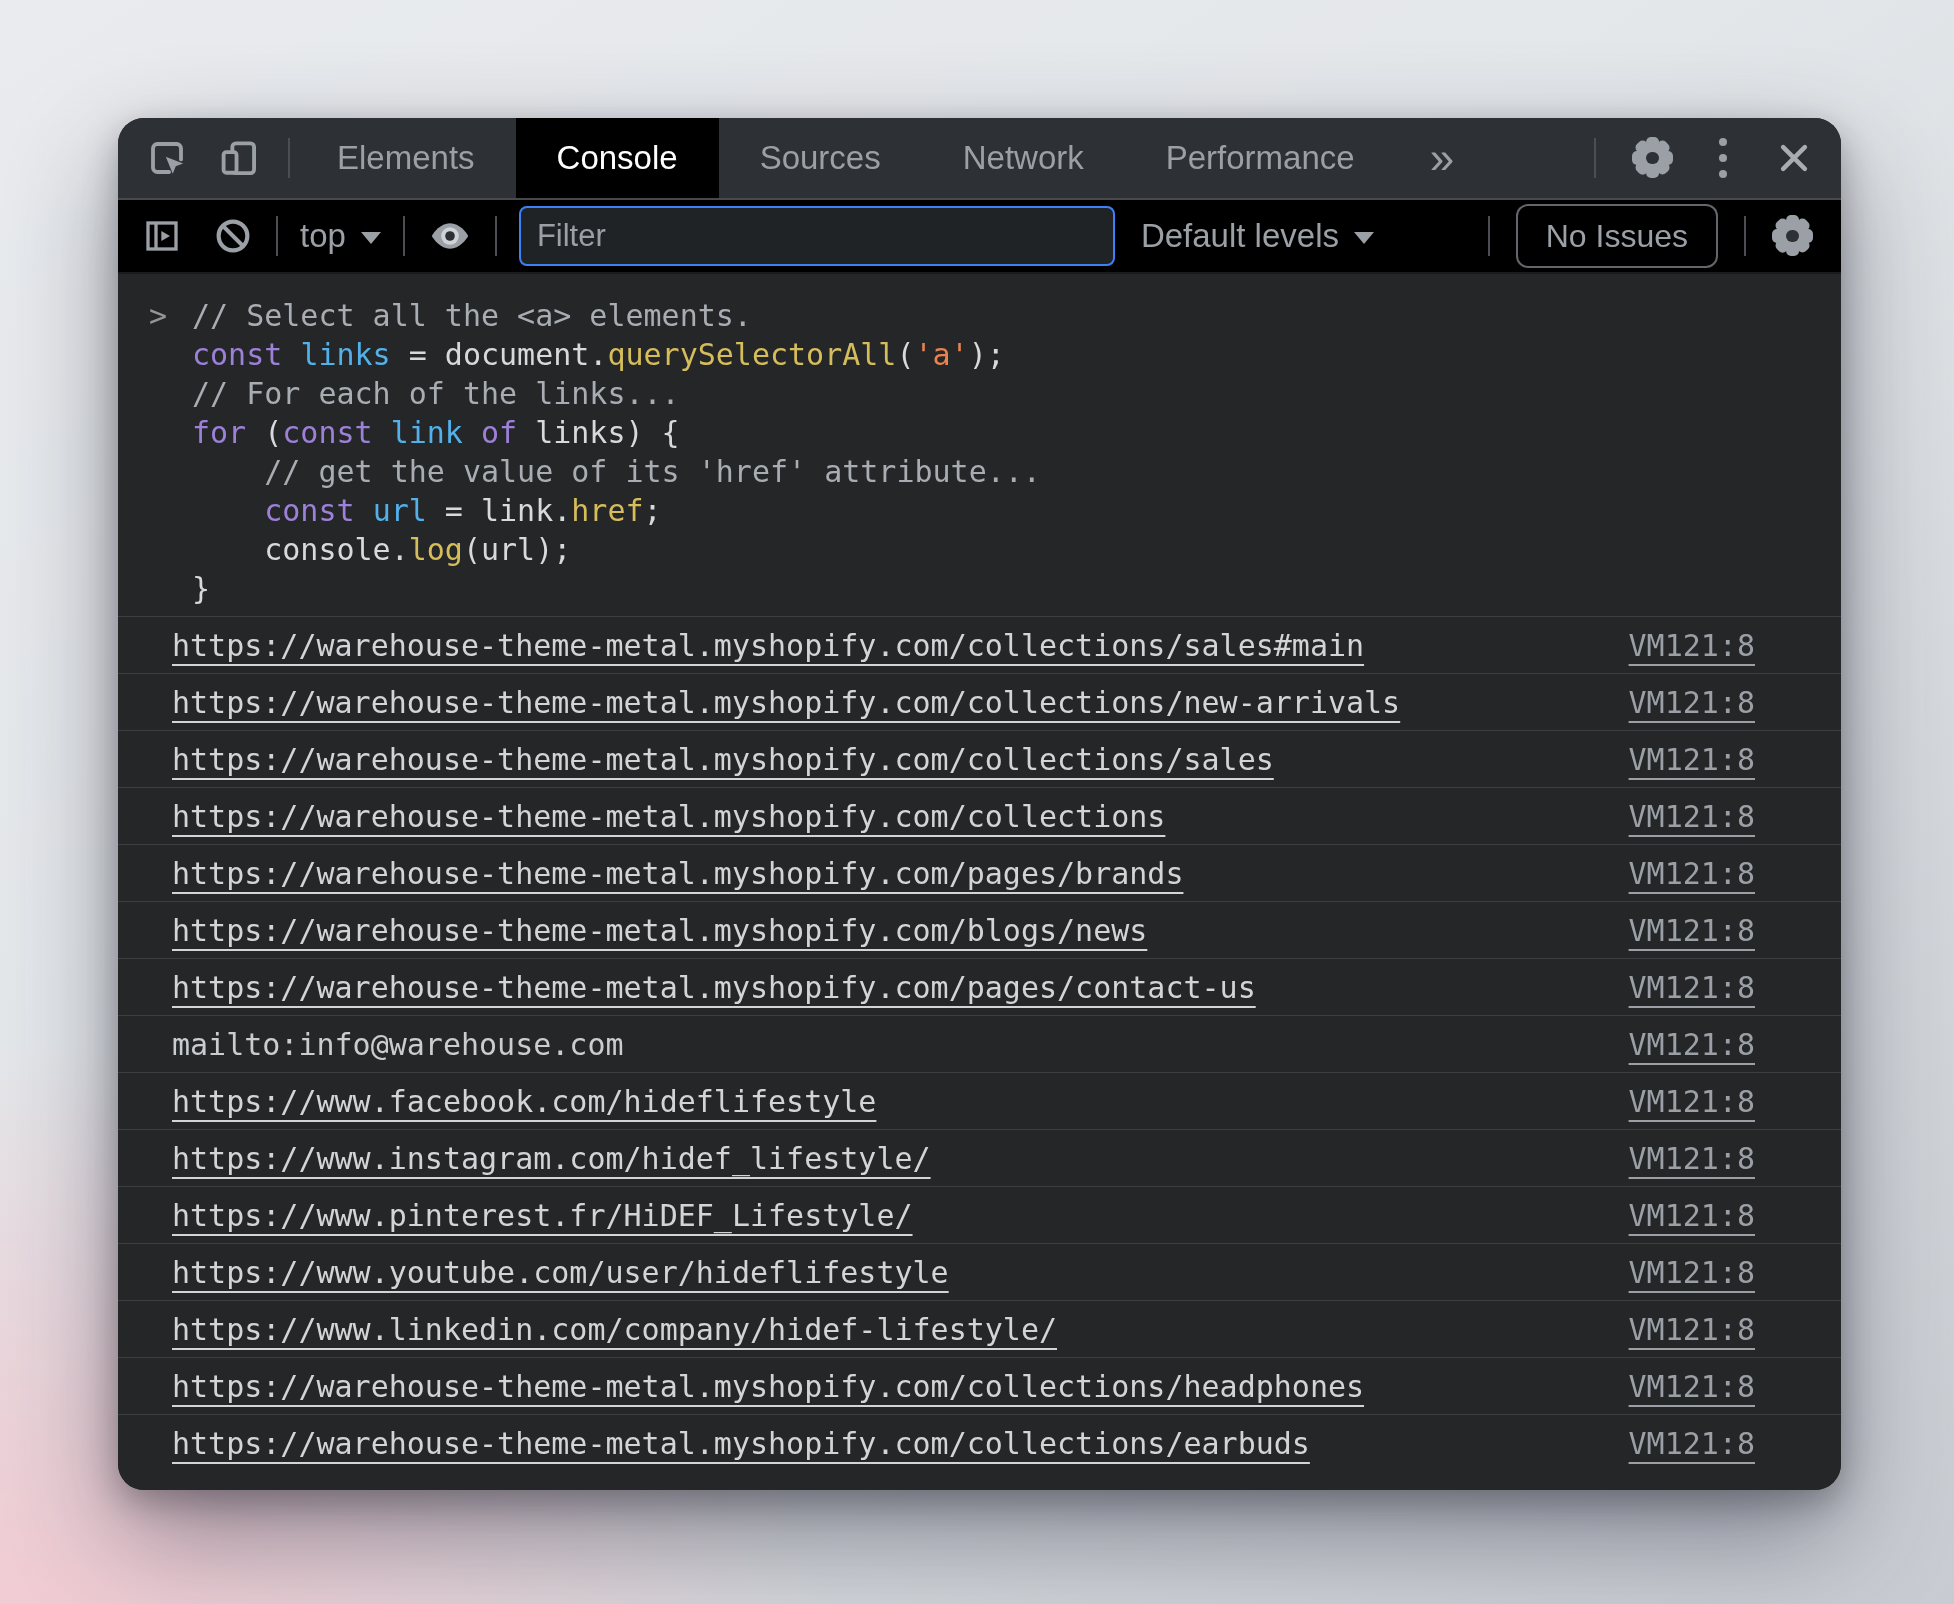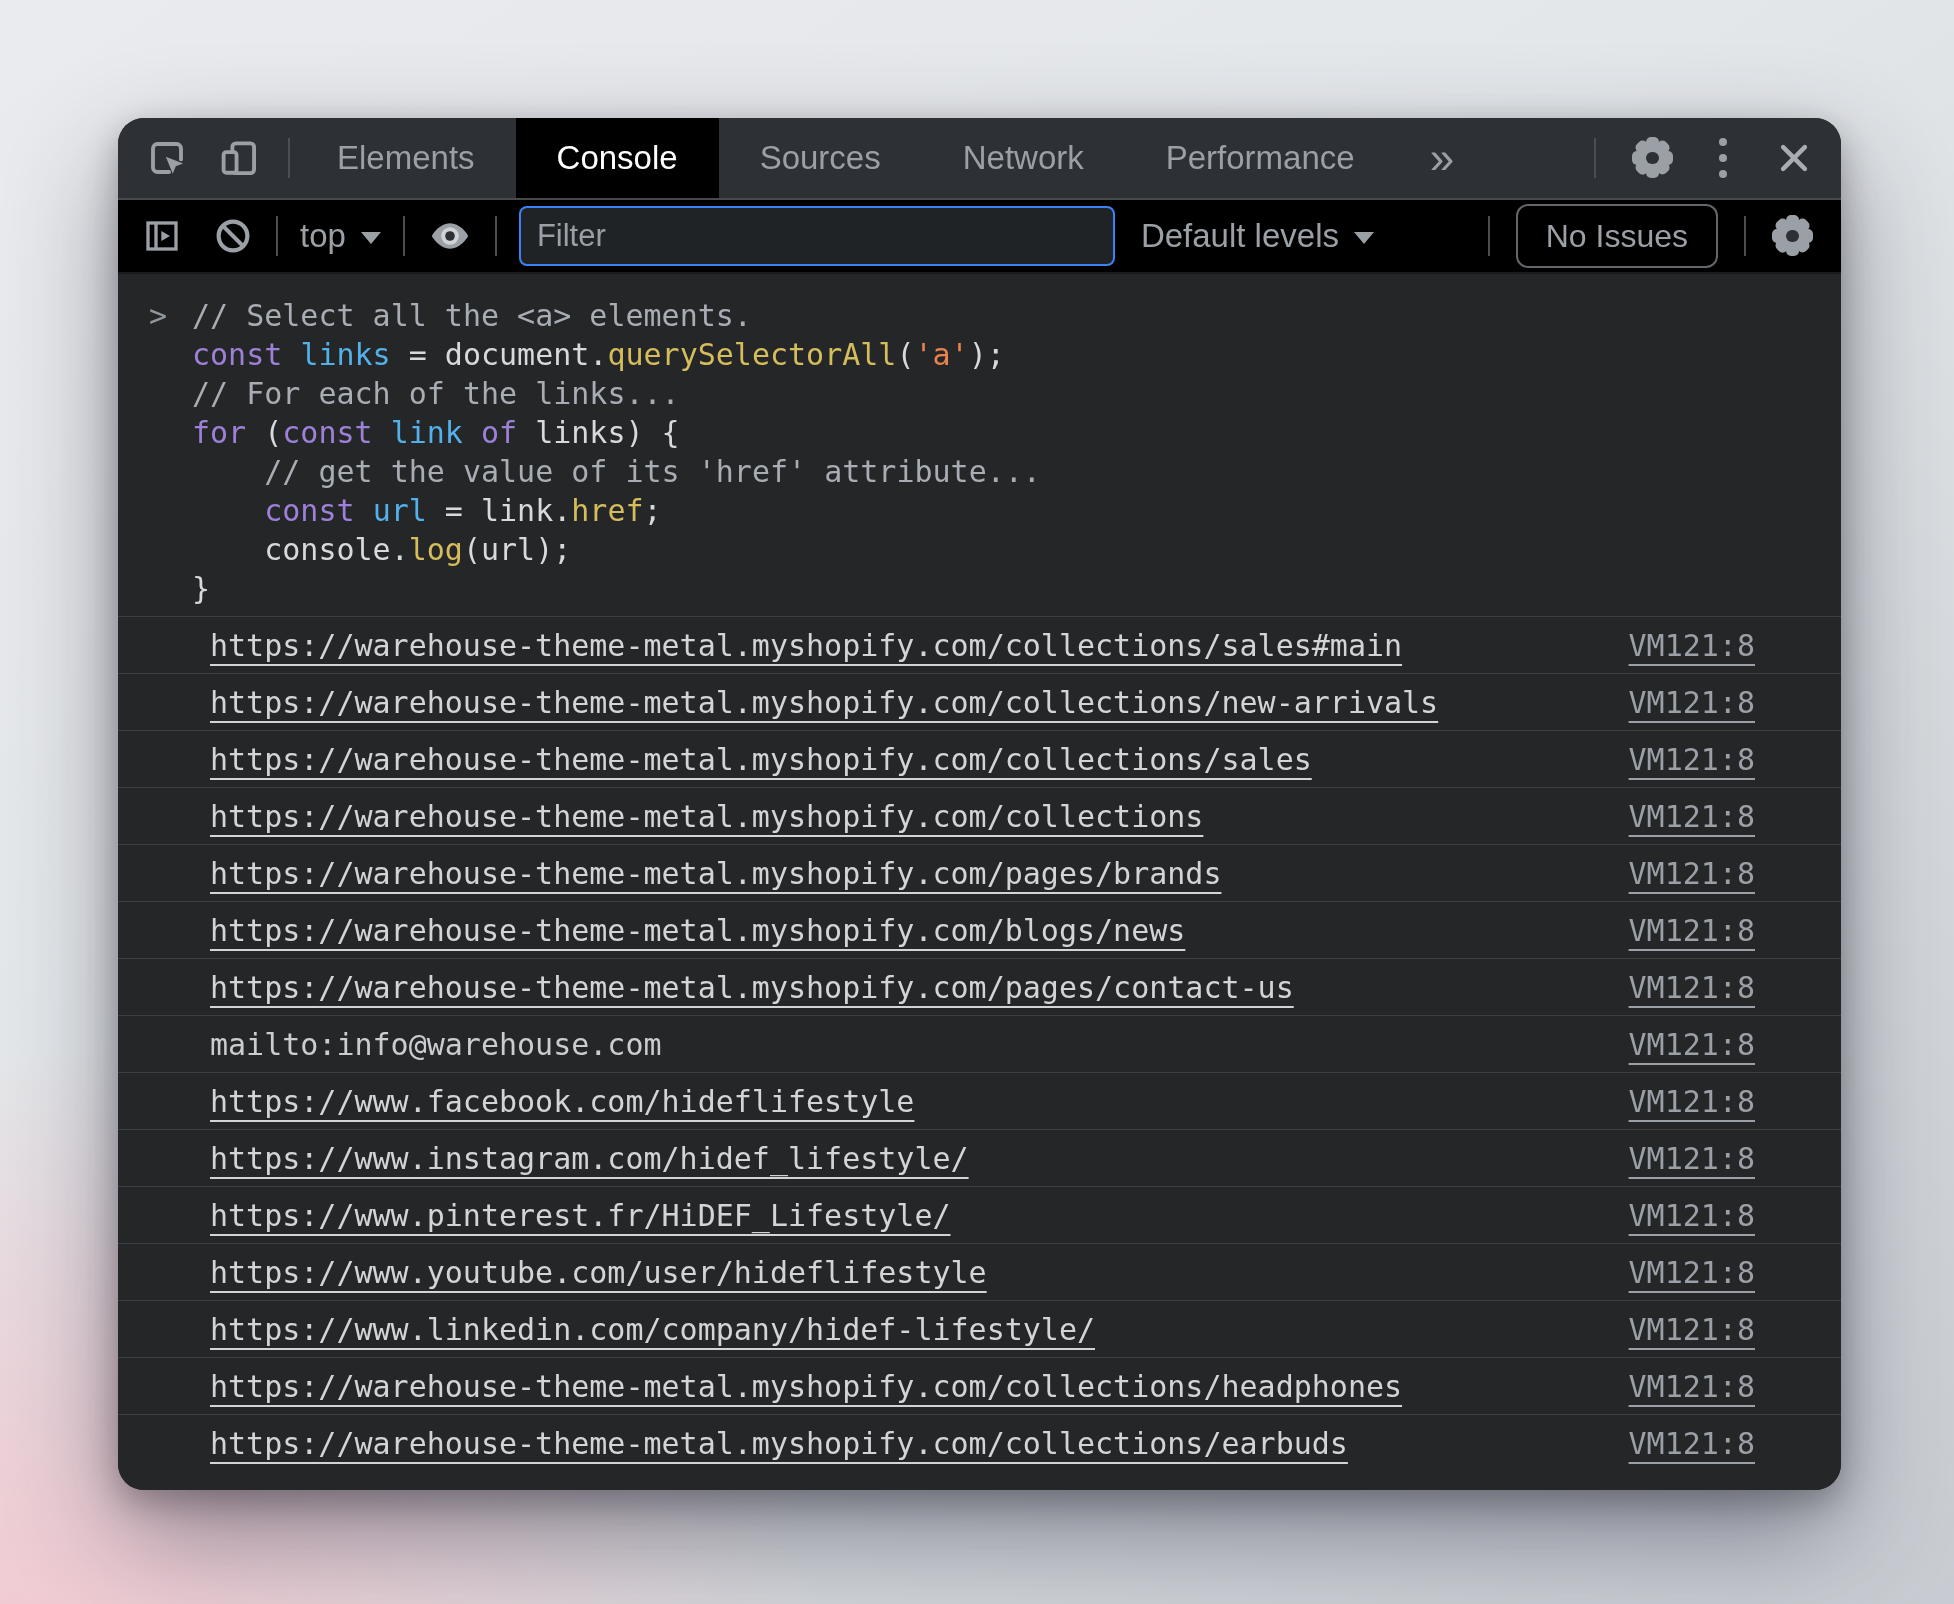--- a/index.html
+++ b/index.html
@@ -54,21 +54,21 @@
   .code-block{position:relative;padding:22px 0 8px 74px;}
   .prompt{position:absolute;left:31px;top:22px;font-family:"DejaVu Sans Mono",monospace;font-size:30px;line-height:39px;color:#8f969c;}
   .code-line{white-space:pre;font-family:"DejaVu Sans Mono",monospace;font-size:30px;line-height:39px;color:#d7dadc;}
   .seg-plain{color:#d7dadc;}
   .seg-comment{color:#a8adb3;}
   .seg-kw{color:#9d80d8;}
   .seg-var{color:#53b0e8;}
   .seg-fn{color:#d6bd5c;}
   .seg-str{color:#e8824f;}
   .log-list{}
-  .log-row{height:56px;border-top:1px solid #3b3e42;display:flex;align-items:center;padding:0 86px 0 92px;text-align:right;}
+  .log-row{height:56px;border-top:1px solid #3b3e42;display:flex;align-items:center;padding:0 86px 0 54px;text-align:right;}
   .log-text{font-family:"DejaVu Sans Mono",monospace;font-size:30px;color:#c9cdd0;white-space:nowrap;}
   .log-text.is-link{color:#d2d5d8;text-decoration:underline;text-underline-offset:8px;text-decoration-thickness:2px;}
   .log-source{margin-left:auto;font-family:"DejaVu Sans Mono",monospace;font-size:30px;color:#9aa0a6;text-decoration:underline;text-underline-offset:8px;text-decoration-thickness:2px;white-space:nowrap;padding-left:30px;}
 </style>
 </head>
 <body>
 
 <div class="devtools">
 
   <div class="tabbar">

